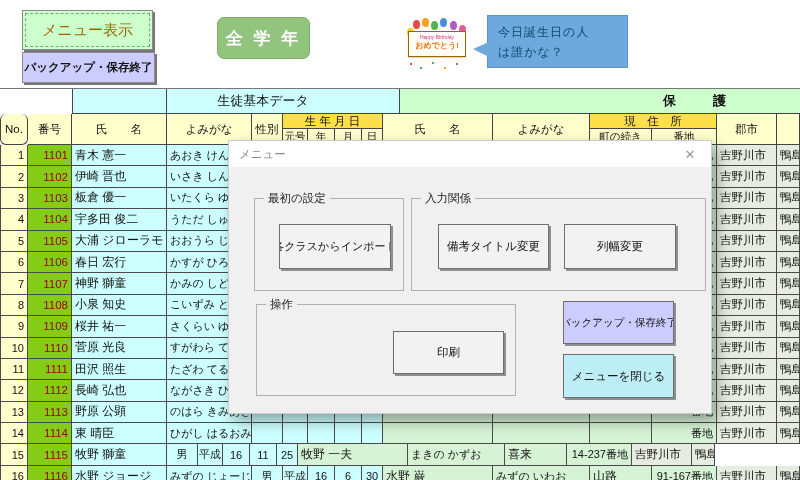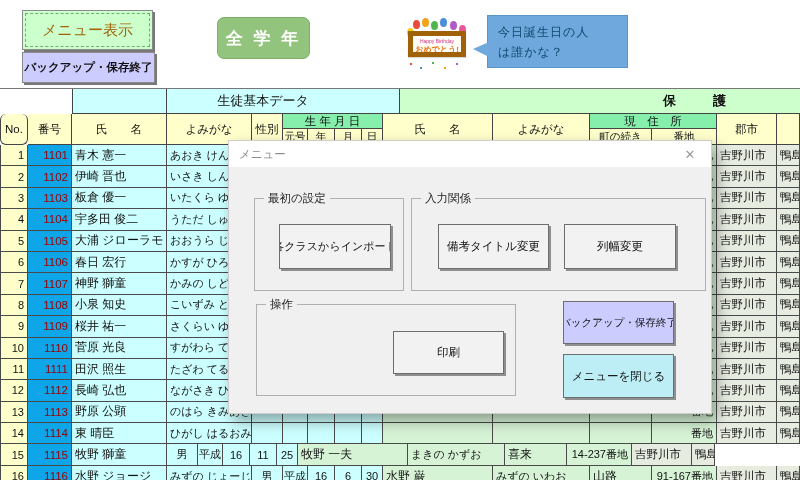--- a/index.html
+++ b/index.html
@@ -24,21 +24,21 @@
   .bday{position:absolute;left:405px;top:18px;width:66px;height:58px;}
   .bday .dot{position:absolute;width:7px;height:9px;border-radius:50%;}
   .d1{left:8px;top:2px;background:#e84a3c;}
   .d2{left:17px;top:0px;background:#f3a31a;}
   .d3{left:26px;top:3px;background:#51b54e;}
   .d4{left:35px;top:0px;background:#4a90d9;}
   .d5{left:45px;top:3px;background:#b05cc6;}
   .d6{left:54px;top:7px;background:#e8579a;}
   .d7{left:2px;top:10px;background:#f3d11a;}
   .bday .banner{position:absolute;left:3px;top:13px;width:58px;height:26px;
-    background:#fffdf5;border:5px solid #a16207;box-shadow:0 1px 1px rgba(0,0,0,.15);
+    background:#fffdf5;border:1px solid #a16207;box-shadow:0 1px 1px rgba(0,0,0,.15);
     text-align:center;overflow:hidden;}
   .banner .hb{display:block;font-size:5px;color:#d6368f;line-height:7px;margin-top:2px;}
   .banner .om{display:block;font-size:8px;font-weight:bold;color:#e8740c;line-height:10px;}
   .bday .confetti{position:absolute;left:0;top:42px;width:66px;height:14px;
     background:
       radial-gradient(circle 1.5px at 6px 4px,#e84a3c 55%,transparent 60%),
       radial-gradient(circle 1.5px at 16px 8px,#4a90d9 55%,transparent 60%),
       radial-gradient(circle 1.5px at 28px 3px,#51b54e 55%,transparent 60%),
       radial-gradient(circle 1.5px at 40px 8px,#f3a31a 55%,transparent 60%),
       radial-gradient(circle 1.5px at 52px 4px,#b05cc6 55%,transparent 60%);}
@@ -66,32 +66,32 @@
   .band .s2{width:233px;background:#ccffff;padding-right:40px;}
   .band .s3{width:400px;background:#ccffcc;justify-content:flex-start;
             padding-left:263px;letter-spacing:12px;border-right:none;font-weight:bold;}
 
   .hdr{height:31px;}
   .hc{background:#ffffcc;border-right:1px solid #444;border-bottom:1px solid #444;
       display:flex;align-items:center;justify-content:center;font-size:11.5px;
       overflow:hidden;white-space:nowrap;}
   .hc.first{border-left:1px solid #444;border-radius:6px;}
   .hgroup{display:flex;flex-direction:column;}
-  .hgroup .top{height:15px;background:#86efac;border-right:1px solid #444;border-bottom:1px solid #444;
+  .hgroup .top{height:15px;background:#fde047;border-right:1px solid #444;border-bottom:1px solid #444;
       display:flex;align-items:center;justify-content:center;font-size:11.5px;}
   .hgroup .subs{display:flex;height:16px;}
   .hgroup .subs .hc{font-size:10.5px;}
 
   .rows{height:335px;overflow:hidden;}
   .row{display:flex;height:21.4px;}
   .cell{border-right:1px solid #4a4a4a;border-bottom:1px solid #4a4a4a;
         overflow:hidden;white-space:nowrap;padding:0 3px;
         display:flex;align-items:center;font-size:12px;}
   .cell.c0{background:#ffffcc;justify-content:flex-end;font-size:11px;border-left:1px solid #4a4a4a;}
-  .cell.c1{background:#0ea5e9;justify-content:flex-end;color:#990000;font-size:11.5px;}
+  .cell.c1{background:#84cc16;justify-content:flex-end;color:#990000;font-size:11.5px;}
   .cell.c2,.cell.c3{background:#ccffff;}
   .cell.c3{font-size:11px;}
   .cell.c4,.cell.c5,.cell.c6,.cell.c7,.cell.c8{background:#ccffff;justify-content:center;font-size:11px;padding:0 1px;}
   .cell.c9,.cell.c10,.cell.c11{background:#d6f3d6;}
   .cell.c10{font-size:11px;}
   .cell.c12{background:#d6f3d6;justify-content:flex-end;font-size:11px;}
   .cell.c13,.cell.c14{background:#e7ece1;font-size:11.5px;}
 
   
   .dialog{position:absolute;left:228px;top:140px;width:484px;height:274px;

